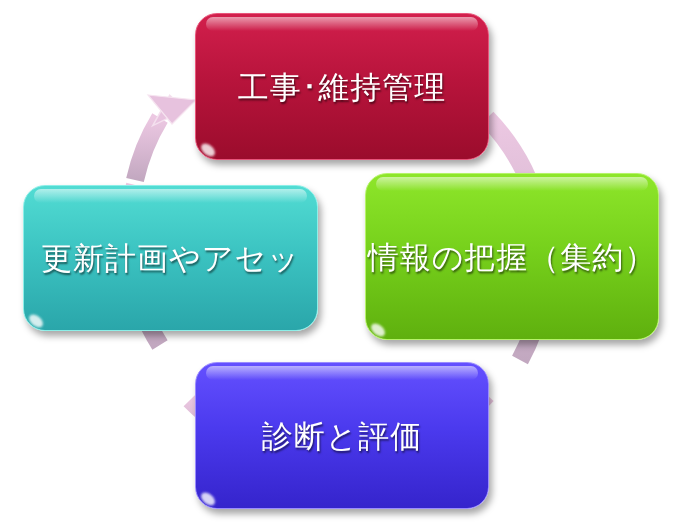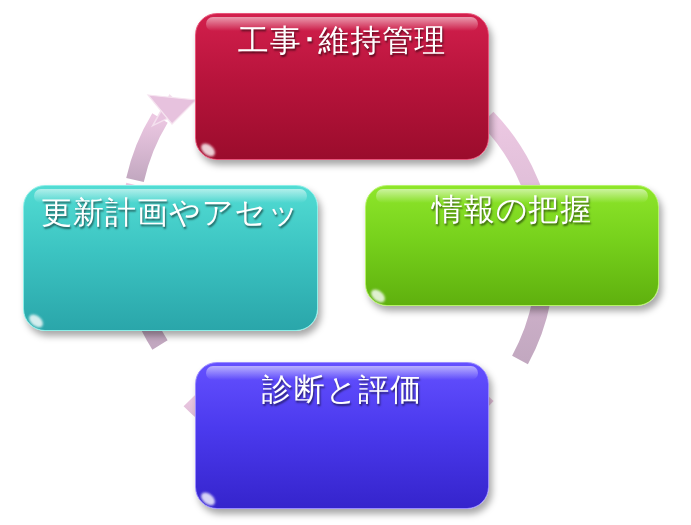--- a/index.html
+++ b/index.html
@@ -19,23 +19,23 @@
       left: 0;
       top: 0;
       width: 691px;
       height: 525px;
     }
     .node {
       position: absolute;
       border-radius: 22px;
       box-sizing: border-box;
       display: flex;
-      flex-direction: column;
+      flex-direction: row;
       align-items: center;
-      justify-content: flex-start;
+      justify-content: center;
       color: #ffffff;
       font-size: 31px;
       line-height: 52px;
       letter-spacing: 1px;
       text-shadow: 1px 2px 2px rgba(0,0,0,0.55);
       box-shadow: 3px 5px 7px rgba(0,0,0,0.35);
       overflow: hidden;
     }
     .node::before {
       
@@ -65,24 +65,23 @@
       position: relative;
       z-index: 1;
       white-space: nowrap;
     }
     .node-red {
       left: 195px; top: 13px; width: 294px; height: 147px;
       background: linear-gradient(to bottom, #d21f4c 0%, #b8143c 45%, #9b0c2c 100%);
       border: 1px solid #e8557a;
     }
     .node-green {
-      left: 365px; top: 185px; width: 294px; height: 121px;
+      left: 365px; top: 173px; width: 294px; height: 167px;
       background: linear-gradient(to bottom, #8ee62a 0%, #77d11c 45%, #5fb00e 100%);
       border: 1px solid #b6f36a;
-      font-family: Liberation Mono, monospace;
     }
     .node-teal {
       left: 23px; top: 185px; width: 295px; height: 146px;
       background: linear-gradient(to bottom, #52dcd3 0%, #3cc4c2 45%, #2aa6aa 100%);
       border: 1px solid #8cefe8;
       gap: 20px;
     }
     .node-blue {
       left: 195px; top: 362px; width: 294px; height: 147px;
       background: linear-gradient(to bottom, #6450ff 0%, #4b3aee 45%, #3524cc 100%);
@@ -112,20 +111,21 @@
   <polygon points="172,95 185,112 150,122" fill="#e8c3df" stroke="#f4e0ee" stroke-width="1.5" transform="rotate(-10 172 108)"></polygon>
   <polygon points="148,95 196,100 172,124" fill="#e7c2de" stroke="#f6e4f0" stroke-width="1.2"></polygon>
 </svg>
 
 <div class="node node-red">
   <span class="line">工事･維持管理</span>
 </div>
 
 <div class="node node-green">
   <span class="line">情報の把握</span>
+  <span class="line">（集約）</span>
 </div>
 
 <div class="node node-teal">
   <span class="line">更新計画やアセッ</span>
 </div>
 
 <div class="node node-blue">
   <span class="line">診断と評価</span>
 </div>
 

